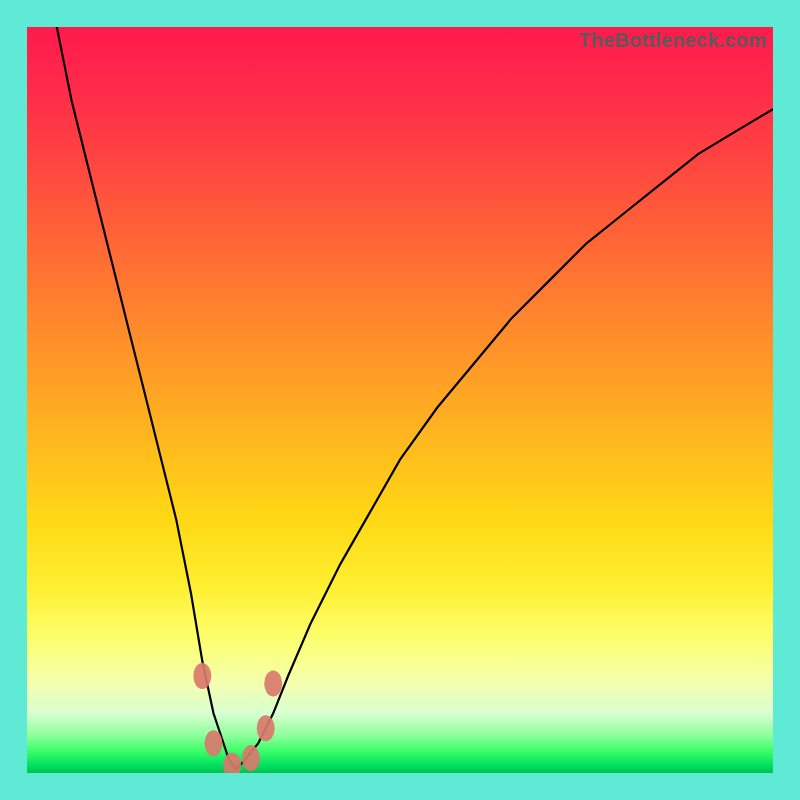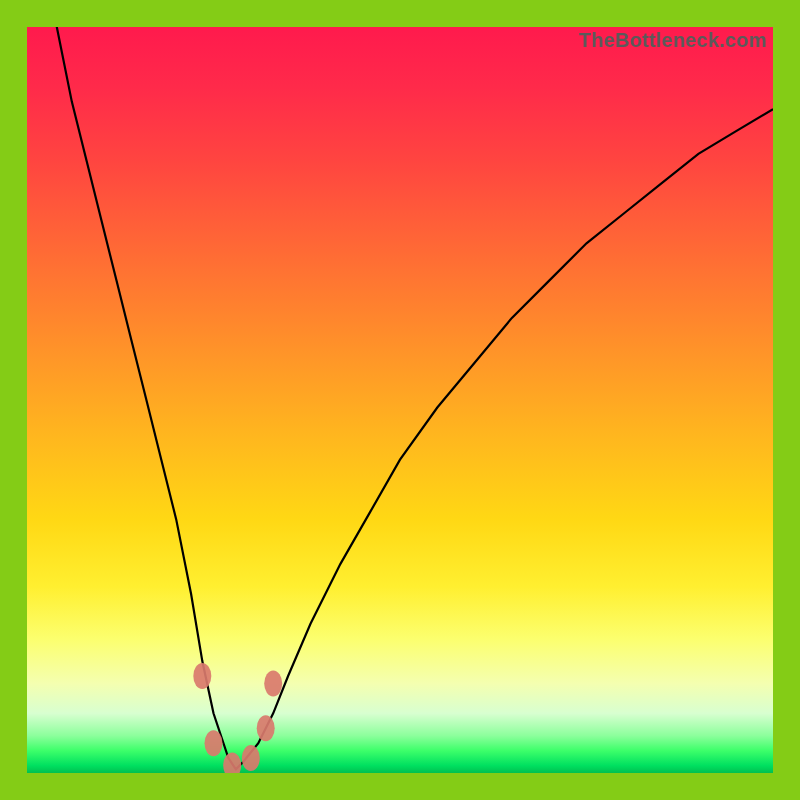--- a/index.html
+++ b/index.html
@@ -1,16 +1,16 @@
 <!DOCTYPE html>
 <html><head>
 <meta charset="utf-8">
 <style>
   html,body{margin:0;padding:0;width:800px;height:800px;background:#000;overflow:hidden;}
-  .frame{position:absolute;left:0;top:0;width:800px;height:800px;background:#84cc16;}
+  .frame{position:absolute;left:0;top:0;width:800px;height:800px;background:#5eead4;}
   .plot{position:absolute;left:27px;top:27px;width:746px;height:746px;overflow:hidden;}
   .grad{
     position:absolute;left:0;top:0;width:100%;height:100%;
     background:linear-gradient(to bottom,
       #ff1a4d 0%,
       #ff2a4a 8%,
       #ff4540 18%,
       #ff6a35 30%,
       #ff8f2a 42%,
       #ffb41f 54%,

